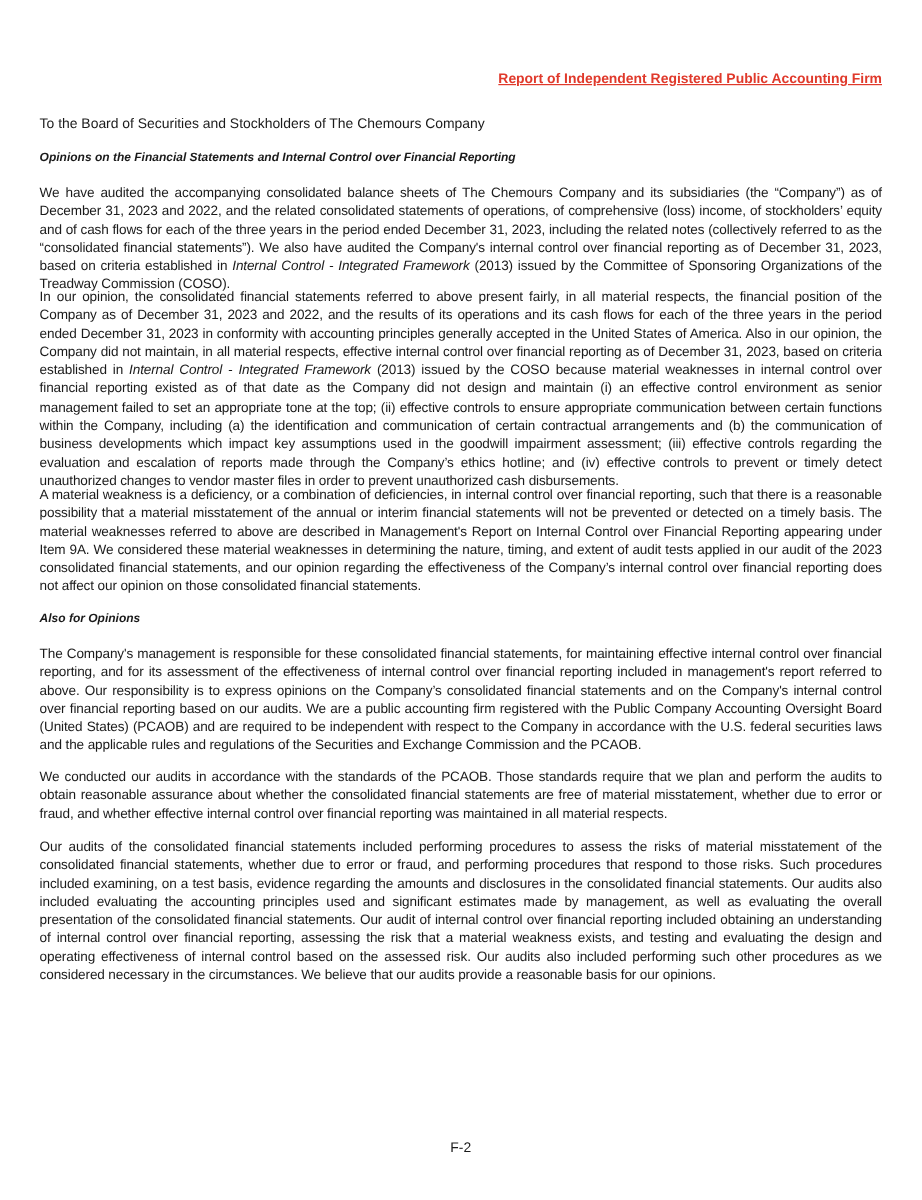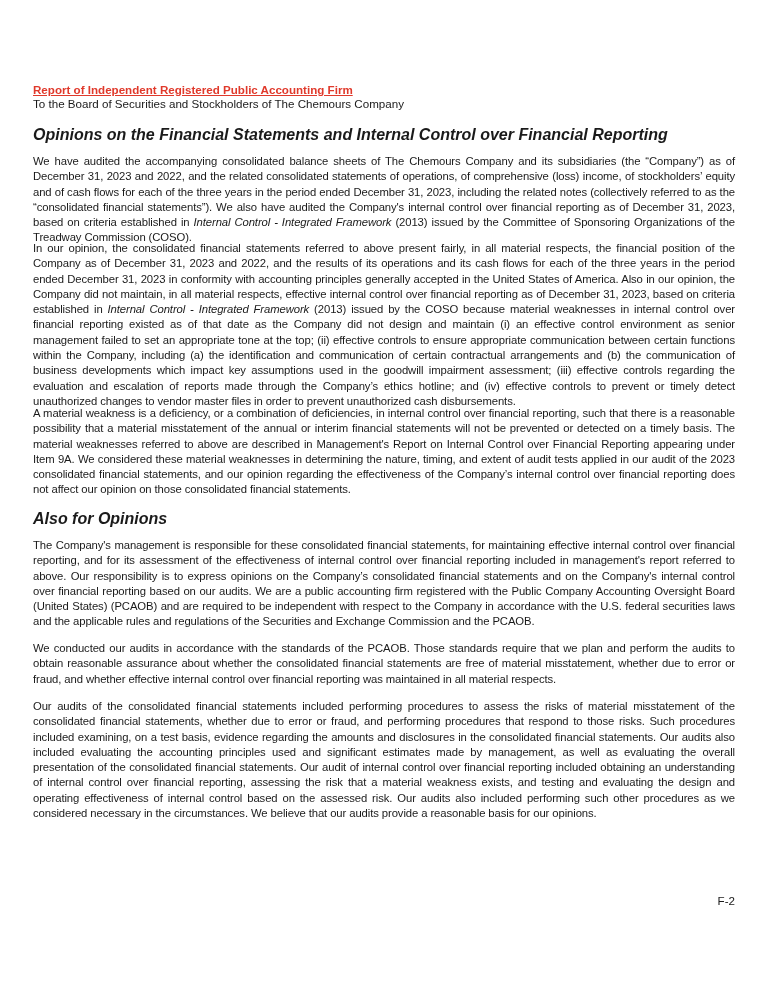--- a/index.html
+++ b/index.html
@@ -1,26 +1,26 @@
 <!DOCTYPE html>
 <html><head>
 <meta charset="utf-8">
 <style>
   html, body { margin: 0; padding: 0; background: #ffffff; }
   body { width: 768px; height: 1000px; position: relative; overflow: hidden;
          font-family: "Liberation Sans", sans-serif; color: #1a1a1a; }
   .page { position: absolute; left: 33px; top: 0; width: 702px; }
-  .title { position: absolute; top: 83px; left: 0; width: 702px; text-align: left;
+  .title { position: absolute; top: 59px; left: 0; width: 702px; text-align: right;
            font-size: 11.6px; font-weight: bold; color: #e0392b; text-decoration: underline; }
   .salute { position: absolute; top: 97px; left: 0; font-size: 11.6px; }
-  .heading { position: absolute; left: 0; font-size: 16px; font-weight: bold; font-style: italic; }
+  .heading { position: absolute; left: 0; font-size: 10px; font-weight: bold; font-style: italic; }
   .para { position: absolute; left: 0; width: 702px; font-size: 11.3px; line-height: 15.3px;
           text-align: justify; margin: 0; letter-spacing: -0.1px; }
   .para i { font-style: italic; }
-  .footer { position: absolute; top: 894px; left: 0; width: 702px; text-align: right; font-size: 11.6px; }
+  .footer { position: absolute; top: 950px; left: 0; width: 702px; text-align: center; font-size: 11.6px; }
 </style>
 </head>
 <body>
 
 <div class="page">
   <div class="title">Report of Independent Registered Public Accounting Firm</div>
   <div class="salute">To the Board of Securities and Stockholders of The Chemours Company</div>
 
   <div class="heading" style="top:126px">Opinions on the Financial Statements and Internal Control over Financial Reporting</div>
 

